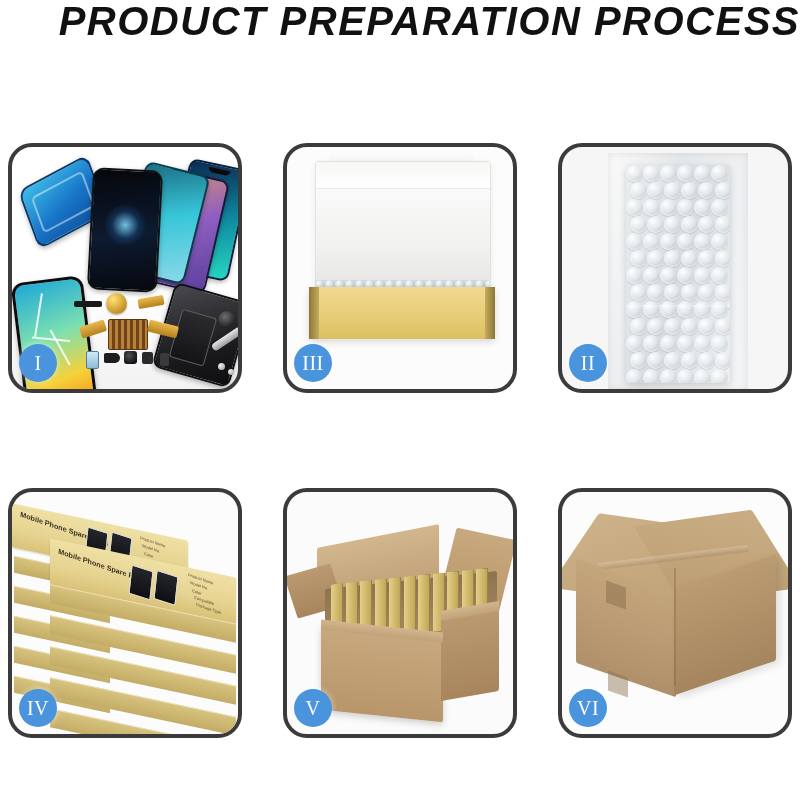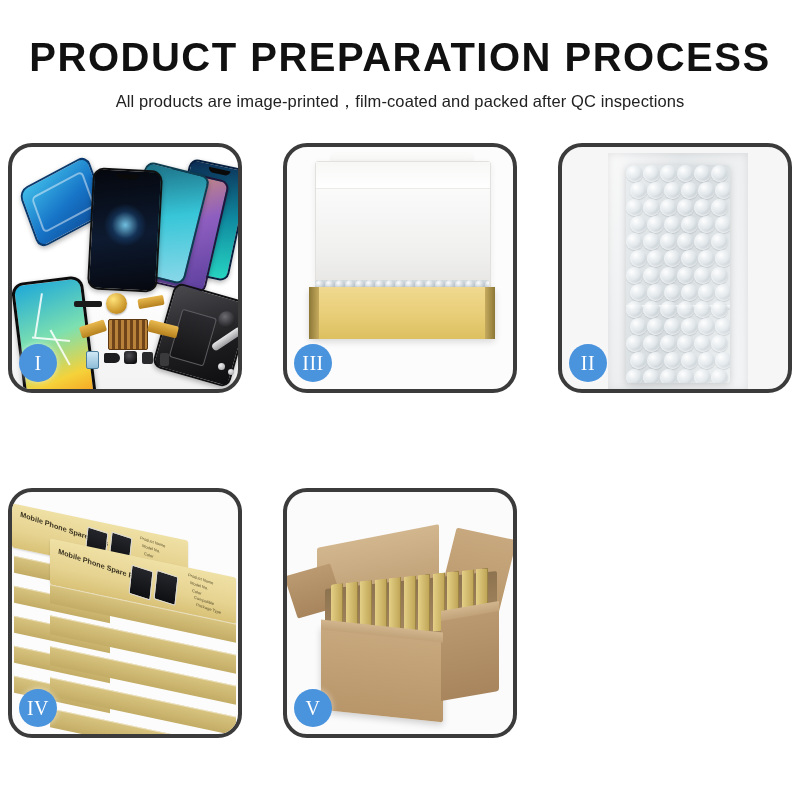--- a/index.html
+++ b/index.html
@@ -10,22 +10,22 @@
   body {
     width: 800px;
     height: 800px;
     font-family: "Liberation Sans", sans-serif;
     overflow: hidden;
     position: relative;
   }
 
   
   .header {
-    text-align: center;
-    padding-top: 36px;
+    text-align: right;
+    font-style: italic;
   }
   .title {
     font-family: "Liberation Sans", sans-serif;
     font-size: 40px;
     font-weight: bold;
     letter-spacing: 1.5px;
     color: #111111;
     line-height: 1.05;
     white-space: nowrap;
   }
@@ -409,21 +409,20 @@
   .kraft-c { background: linear-gradient(#d2b68e,#c1a279); }
 
   
   .p6 { background: #fcfcfc; }
 </style>
 </head>
 <body>
 
 <div class="header">
   <div class="title">PRODUCT PREPARATION PROCESS</div>
-  <div class="subtitle">All products are image-printed，film-coated and packed after QC inspections</div>
 </div>
 
 <div class="grid">
 
   <div class="panel p1">
     <div class="panel-stage">
       <div class="ph ph-blueflex"></div>
       <div class="ph ph-teal">
           <span class="ph-notch"></span>
         </div>
@@ -682,14 +681,33 @@
       <div class="c5 kraft-a" style="left:34px;top:140px;width:122px;height:84px;transform:skewY(6deg);border-radius:0 0 3px 3px;box-shadow:0 3px 7px rgba(0,0,0,0.18);"></div>
 
       <div class="c5 kraft-b" style="left:154px;top:120px;width:58px;height:84px;transform:skewY(-10deg);border-radius:0 0 3px 0;"></div>
 
       <div class="c5 kraft-c" style="left:34px;top:134px;width:122px;height:10px;transform:skewY(6deg);"></div>
       <div class="c5 kraft-c" style="left:154px;top:114px;width:58px;height:10px;transform:skewY(-10deg);"></div>
     </div>
     <div class="badge">V</div>
   </div>
 
+  <div class="panel p6">
+    <div class="panel-stage">
+
+      <div class="c5" style="left:12px;top:32px;width:152px;height:74px;background:linear-gradient(150deg,#cdb189,#c0a175);transform:skew(-34deg,8deg);border-radius:2px;"></div>
+      <div class="c5" style="left:96px;top:26px;width:118px;height:78px;background:linear-gradient(200deg,#c9ad84,#bb9d71);transform:skew(32deg,-8deg);border-radius:2px;"></div>
+
+      <div class="c5" style="left:36px;top:62px;width:150px;height:7px;background:linear-gradient(rgba(255,255,255,0.22),rgba(120,95,62,0.22));transform:rotate(-7deg);"></div>
+
+      <div class="c5" style="left:14px;top:84px;width:100px;height:104px;background:linear-gradient(#c4a67c,#b0906a);transform:skewY(19deg);border-radius:0 0 2px 2px;"></div>
+
+      <div class="c5" style="left:112px;top:80px;width:102px;height:106px;background:linear-gradient(#bb9b70,#a5855e);transform:skewY(-19deg);border-radius:0 0 2px 2px;box-shadow:4px 4px 8px rgba(0,0,0,0.12);"></div>
+
+      <div class="c5" style="left:44px;top:92px;width:20px;height:22px;background:rgba(138,110,76,0.5);transform:skewY(19deg);"></div>
+      <div class="c5" style="left:46px;top:182px;width:20px;height:20px;background:rgba(138,110,76,0.45);transform:skewY(19deg);"></div>
+
+      <div class="c5" style="left:112px;top:76px;width:2px;height:118px;background:rgba(120,95,62,0.35);"></div>
+    </div>
+    <div class="badge">VI</div>
+  </div>
 
 </div>
 
 </body></html>

